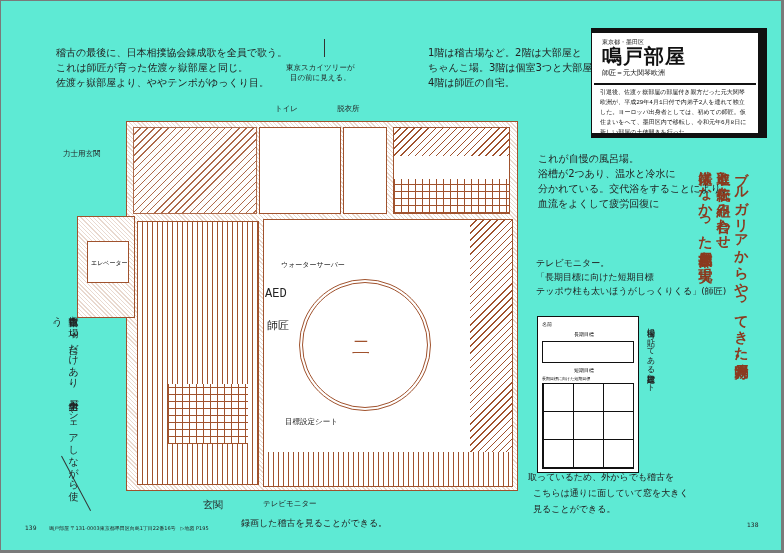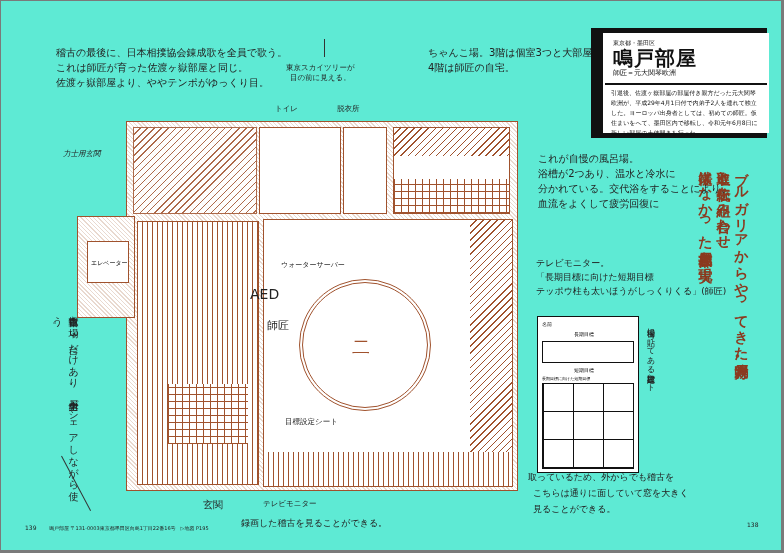--- a/index.html
+++ b/index.html
@@ -9,21 +9,21 @@
   .small{font-size:7.5px;line-height:10px;}
   .vert{writing-mode:vertical-rl;position:absolute;font-size:10px;line-height:13px;color:#222;}
   .brown{color:#8b3a1f;}
   .wall{position:absolute;background:repeating-linear-gradient(45deg,#e9d9cf 0 1px,#fff 1px 3px);border:1px solid #a0522d;}
   .room{position:absolute;background:#fff;border:1.2px solid #a0522d;}
   .stripes-v{background:repeating-linear-gradient(90deg,#fff 0 4px,#a0522d 4px 5px);}
   .stripes-d{background:repeating-linear-gradient(135deg,#fff 0 4px,#a0522d 4px 5px);}
   .grid{background:repeating-linear-gradient(0deg,#a0522d 0 1px,transparent 1px 7px),repeating-linear-gradient(90deg,#a0522d 0 1px,#fff 1px 7px);}
   .ring{position:absolute;border:4px double #a0522d;border-radius:50%;}
   .infobox{position:absolute;left:590px;top:27px;width:176px;height:110px;background:#111;}
-  .infobox .inner{position:absolute;left:12px;top:5px;width:162px;height:96px;border:2px solid #fff;background:#fff;}
+  .infobox .inner{position:absolute;left:1px;top:5px;width:162px;height:96px;border:2px solid #fff;background:#fff;font-family:Liberation Mono, monospace;}
   .infobox .hdr{height:44px;border-bottom:2px solid #111;padding:4px 8px 0 8px;}
   .infobox .pref{font-size:6px;line-height:8px;color:#111;}
   .infobox .title{font-size:20px;font-weight:bold;line-height:22px;color:#111;letter-spacing:1px;}
   .infobox .master{font-size:7px;line-height:9px;color:#111;}
   .infobox .desc{font-size:6px;line-height:10px;color:#111;padding:3px 6px;white-space:normal;}
   .sheet{position:absolute;left:536px;top:315px;width:100px;height:155px;border:1.5px solid #111;background:#fff;}
   .sheet .lbl{font-size:5px;line-height:7px;}
   .arrow{position:absolute;background:#333;}
 </style>
 </head>
@@ -37,20 +37,21 @@
     <div>佐渡ヶ嶽部屋より、ややテンポがゆっくり目。</div>
   </div>
 
   <div class="arrow" style="left:323px;top:38px;width:1px;height:18px;"></div>
   <div class="hw small" style="left:285px;top:62px;text-align:center;">
     <div>東京スカイツリーが</div>
     <div>目の前に見える。</div>
   </div>
 
   <div class="hw" style="left:427px;top:44px;">
+    <div>1階は稽古場など。2階は大部屋と</div>
     <div>ちゃんこ場。3階は個室3つと大部屋。</div>
     <div>4階は師匠の自宅。</div>
   </div>
 
   <div class="infobox">
     <div class="inner">
       <div class="hdr">
         <div class="pref">東京都・墨田区</div>
         <div class="title">鳴戸部屋</div>
         <div class="master">師匠＝元大関琴欧洲</div>
@@ -114,23 +115,23 @@
 
   <div class="room" style="left:262px;top:218px;width:248px;height:266px;">
     <div class="stripes-d" style="position:absolute;right:0;top:0;width:42px;height:100%;"></div>
     <div class="stripes-v" style="position:absolute;left:0;bottom:0;width:100%;height:34px;"></div>
   </div>
   <div class="ring" style="left:298px;top:278px;width:124px;height:124px;"></div>
   <div style="position:absolute;left:346px;top:334px;width:28px;font-size:18px;text-align:center;color:#a0522d;">二</div>
 
   <div class="hw small" style="left:274px;top:103px;">トイレ</div>
   <div class="hw small" style="left:336px;top:103px;">脱衣所</div>
-  <div class="hw small" style="left:62px;top:148px;font-style:italic;">力士用玄関</div>
+  <div class="hw small" style="left:62px;top:148px;">力士用玄関</div>
   <div class="hw small" style="left:280px;top:259px;font-size:7px;">ウォーターサーバー</div>
-  <div class="hw small" style="left:249px;top:288px;font-size:14px;">AED</div>
+  <div class="hw small" style="left:264px;top:288px;font-size:12px;font-family:Liberation Mono, monospace;">AED</div>
   <div class="hw small" style="left:266px;top:320px;font-size:11px;">師匠</div>
   <div class="hw small" style="left:284px;top:416px;font-size:7.5px;">目標設定シート</div>
   <div class="hw" style="left:202px;top:496px;font-size:10px;">玄関</div>
   <div class="hw small" style="left:262px;top:498px;">テレビモニター</div>
   <div class="hw" style="left:240px;top:515px;font-size:9px;">録画した稽古を見ることができる。</div>
 
   <div class="vert" style="left:48px;top:308px;height:190px;font-size:10px;line-height:16px;">自転車置き場。3台だけあり、力士全員がシェアしながら使う。</div>
 
   <div style="position:absolute;left:60px;top:455px;width:1px;height:62px;background:#333;transform:rotate(-28deg);transform-origin:top;"></div>
 

